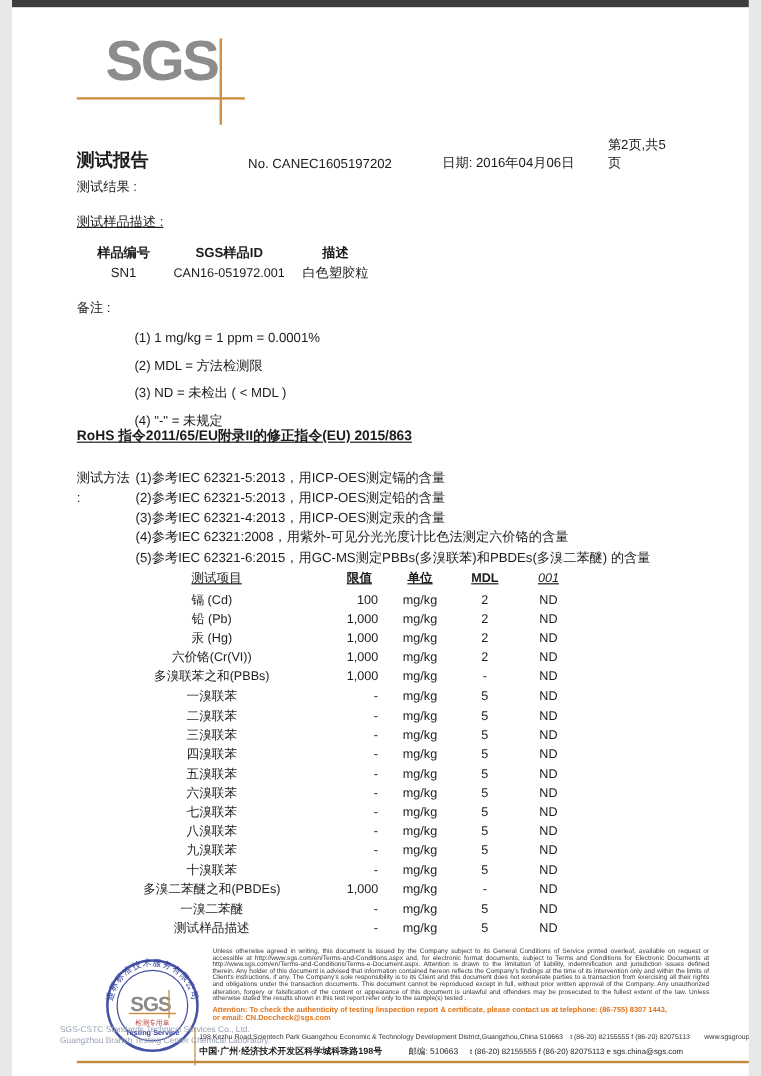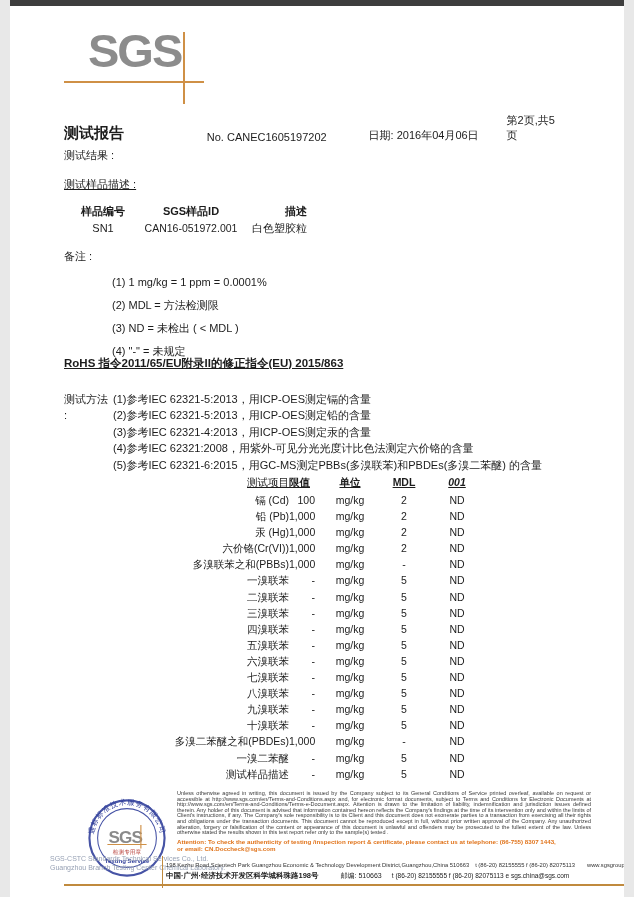--- a/index.html
+++ b/index.html
@@ -27,45 +27,45 @@
 
   .sec-label { position:absolute; left:54px; font-size:11px; }
   .u { text-decoration:underline; }
   .b { font-weight:bold; }
 
   
   .sample-table { position:absolute; top:203px; left:54px; font-size:11px; }
   .st-hdr,.st-row { display:grid; grid-template-columns:78px 98px auto; line-height:17px; }
   .st-hdr span { font-weight:bold; }
   .st-c { text-align:center; white-space:nowrap; }
-  .st-l { text-align:right; padding-left:12px; white-space:nowrap; }
+  .st-l { text-align:center; padding-left:12px; white-space:nowrap; }
   .st-row .st-c:nth-child(2) { font-size:10.5px; }
 
   
   .notes { position:absolute; top:271px; left:102px; font-size:11px; line-height:23px; }
 
   .rohs { position:absolute; top:356px; left:54px; font-size:11.5px; font-weight:bold; text-decoration:underline; }
 
   
   .methods-row { position:absolute; top:391px; left:54px; display:flex; font-size:11px; }
   .m-label { width:49px; flex:none; }
   .m-line { line-height:16.4px; white-space:nowrap; }
   .methods-row .m-label { line-height:16.4px; }
 
   
   .r-table { position:absolute; top:474px; left:54px; font-size:10.5px; }
   .r-hdr,.r-row { display:grid; grid-template-columns:225px 30px 62px 46px 60px; align-items:baseline; }
   .r-hdr { line-height:17px; margin-bottom:1px; }
   .r-row { line-height:16.1px; }
-  .c-item { text-align:right; white-space:nowrap; }
+  .c-item { text-align:center; white-space:nowrap; }
   .r-hdr .c-item span { padding-left:8px; }
   .c-limit { text-align:right; padding-right:4px; }
   .r-hdr .c-limit { text-align:left; padding-right:0; }
   .c-unit,.c-mdl,.c-val { text-align:center; }
-  .hdr-sample { font-style:italic; font-weight:bold; }
+  .hdr-sample { font-style:italic; font-weight:normal; }
 
   
   .stamp { position:absolute; left:68px; top:789px; width:98px; height:98px; }
   .stamp .ring { fill:none; stroke:#32409b; stroke-width:2.6; opacity:0.9; }
   .stamp .ring.thin { stroke-width:1.3; }
   .stamp .ring-text { font-size:9px; fill:#32409b; letter-spacing:1px; }
   .stamp .stamp-sgs { font-size:21px; font-weight:bold; fill:#8a8a8a; text-anchor:middle; letter-spacing:-1px; }
   .stamp .oline { stroke:#cf9046; stroke-width:1.4; }
   .stamp .seal-cn { font-size:7px; fill:#b8413a; text-anchor:middle; }
   .stamp .seal-en { font-size:7.5px; font-weight:bold; fill:#32409b; text-anchor:middle; }

